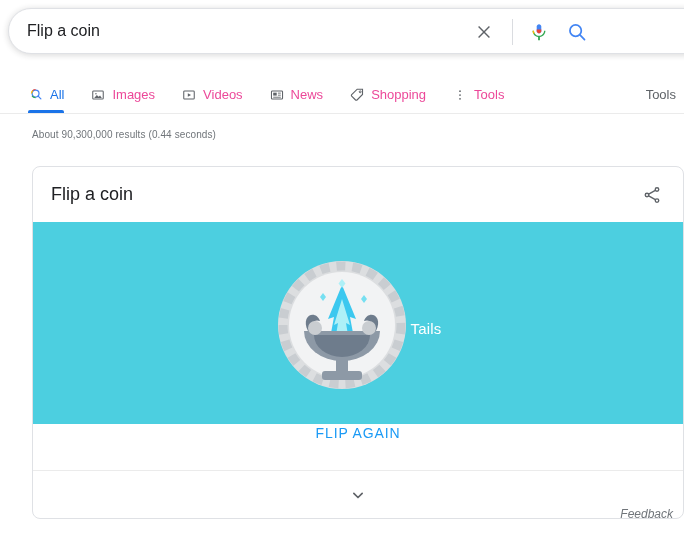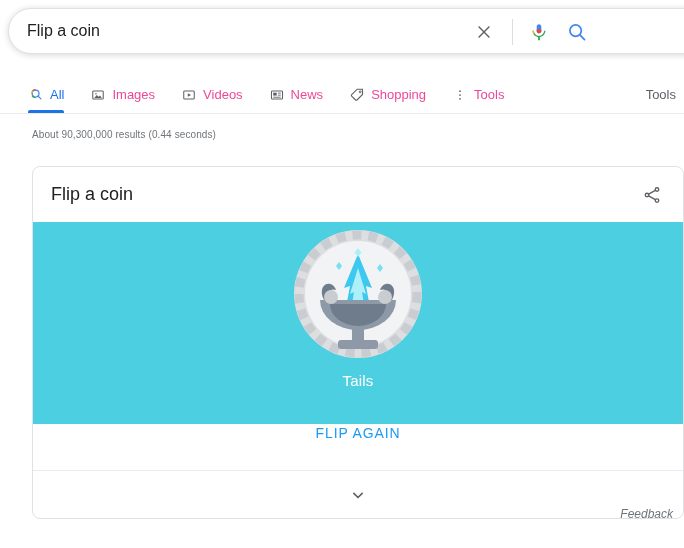--- a/index.html
+++ b/index.html
@@ -178,22 +178,23 @@
     width: 30px;
     height: 30px;
     display: flex;
     align-items: center;
     justify-content: center;
     cursor: pointer;
   }
   .coin-panel {
     height: 202px;
     display: flex;
-    flex-direction: column;
-    align-items: center;
+    flex-direction: row;
+    align-items: center;
+    justify-content: center;
     position: relative;
   }
   .coin-img {
     width: 136px;
     height: 136px;
     position: relative;
     margin-top: 4px;
   }
   .coin-label {
     margin-top: 10px;

